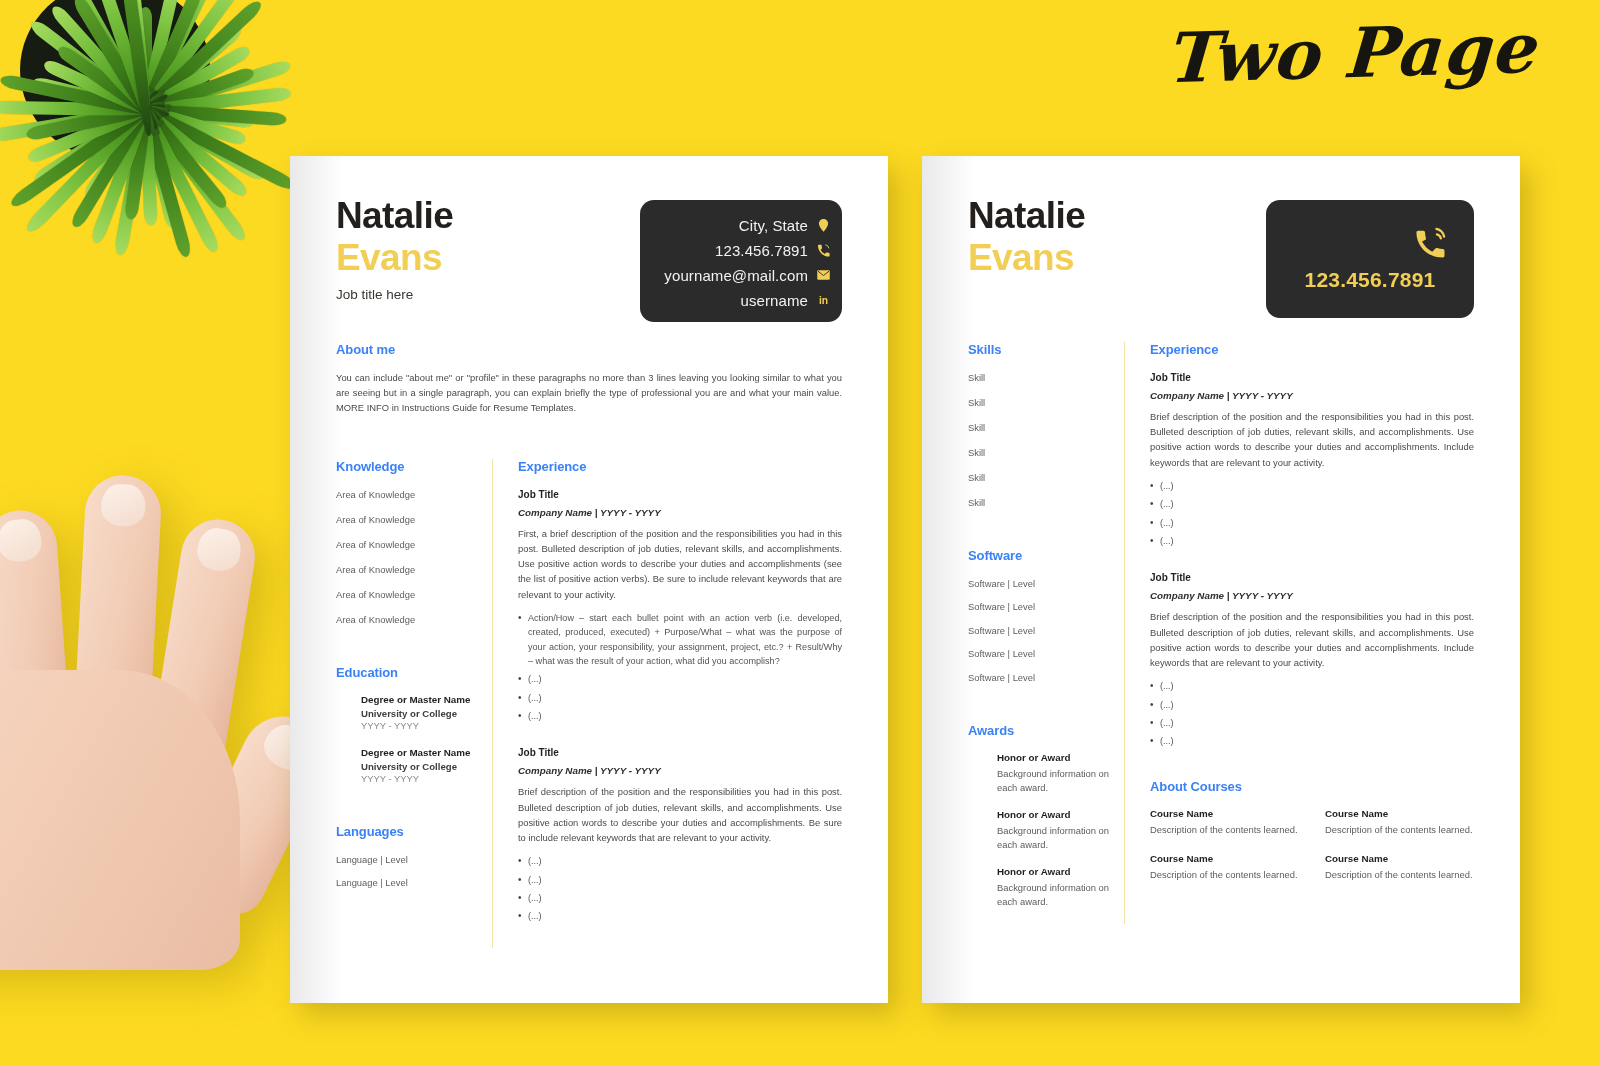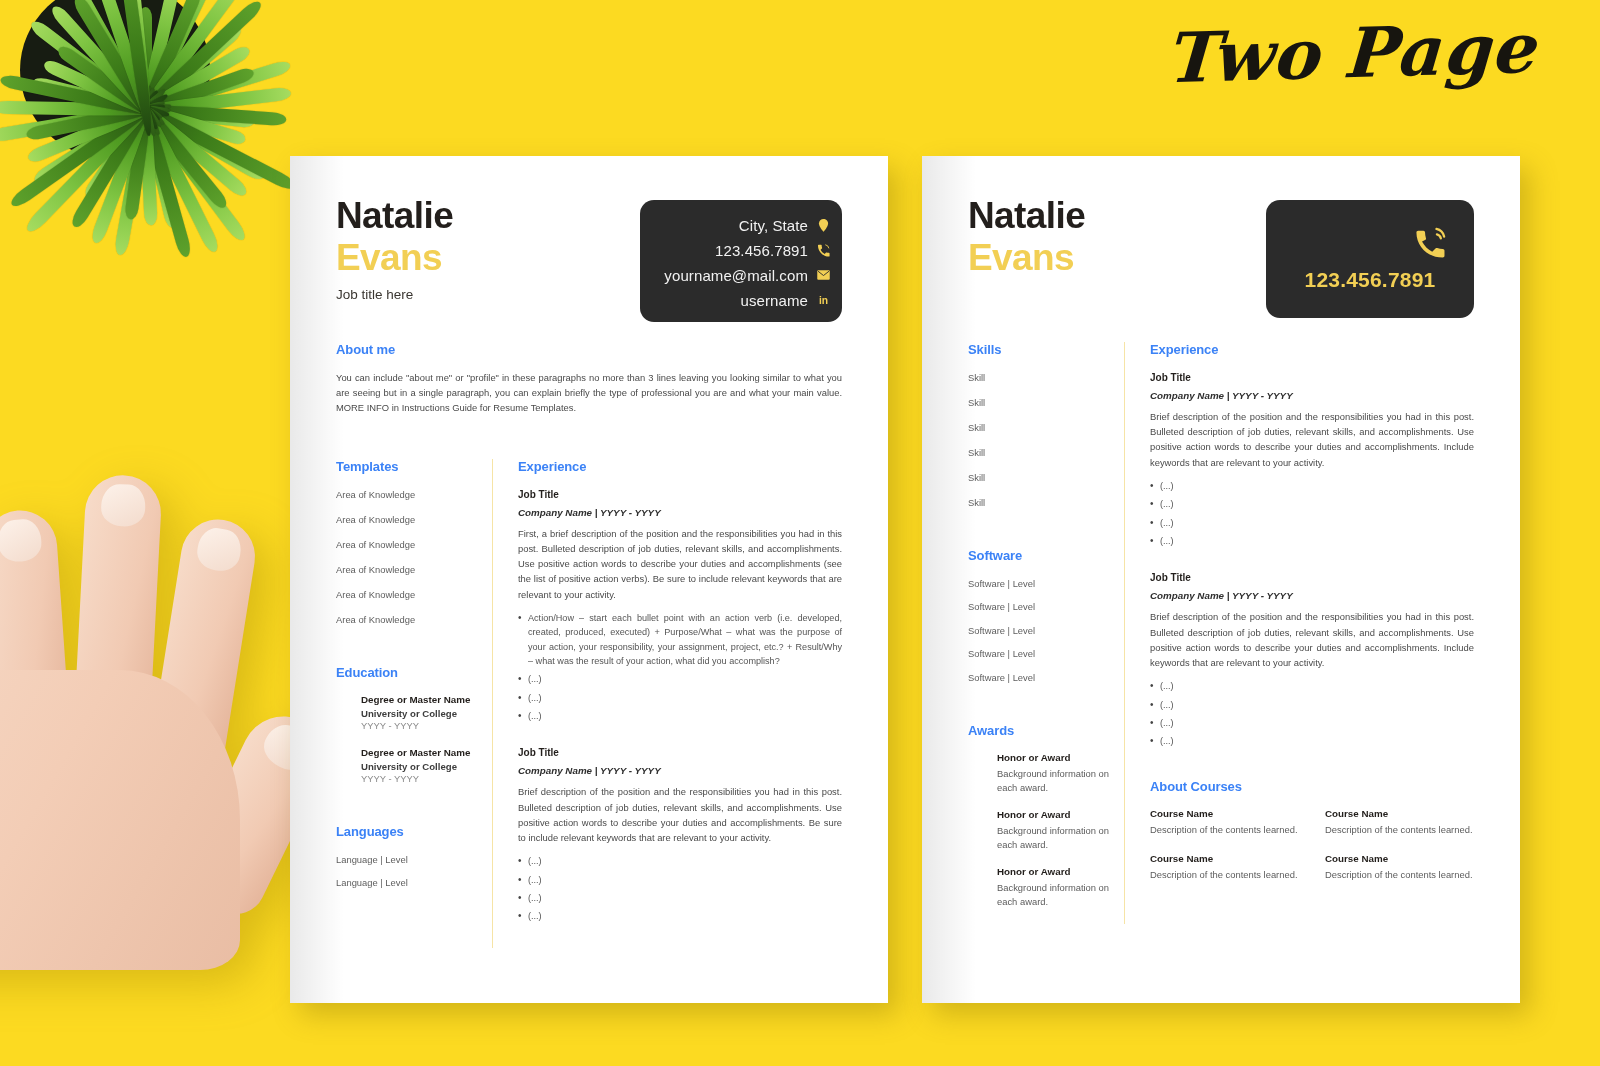--- a/index.html
+++ b/index.html
@@ -325,21 +325,21 @@
       </div>
 
       <div class="about">
         <h2 class="sec">About me</h2>
         <p class="body-p">You can include "about me" or "profile" in these paragraphs no more than 3 lines leaving you looking similar to what you are seeing but in a single paragraph, you can explain briefly the type of professional you are and what your main value. MORE INFO in Instructions Guide for Resume Templates.</p>
       </div>
 
       <div class="cols">
         <div class="col-left">
 
-          <h2 class="sec">Templates</h2>
+          <h2 class="sec">Knowledge</h2>
           <div style="margin-top:15px" id="p1-expertise">
               <div class="list-item">Area of Knowledge</div>
               <div class="list-item">Area of Knowledge</div>
               <div class="list-item">Area of Knowledge</div>
               <div class="list-item">Area of Knowledge</div>
               <div class="list-item">Area of Knowledge</div>
               <div class="list-item">Area of Knowledge</div>
             </div>
 
           <h2 class="sec gap-lg">Education</h2>

